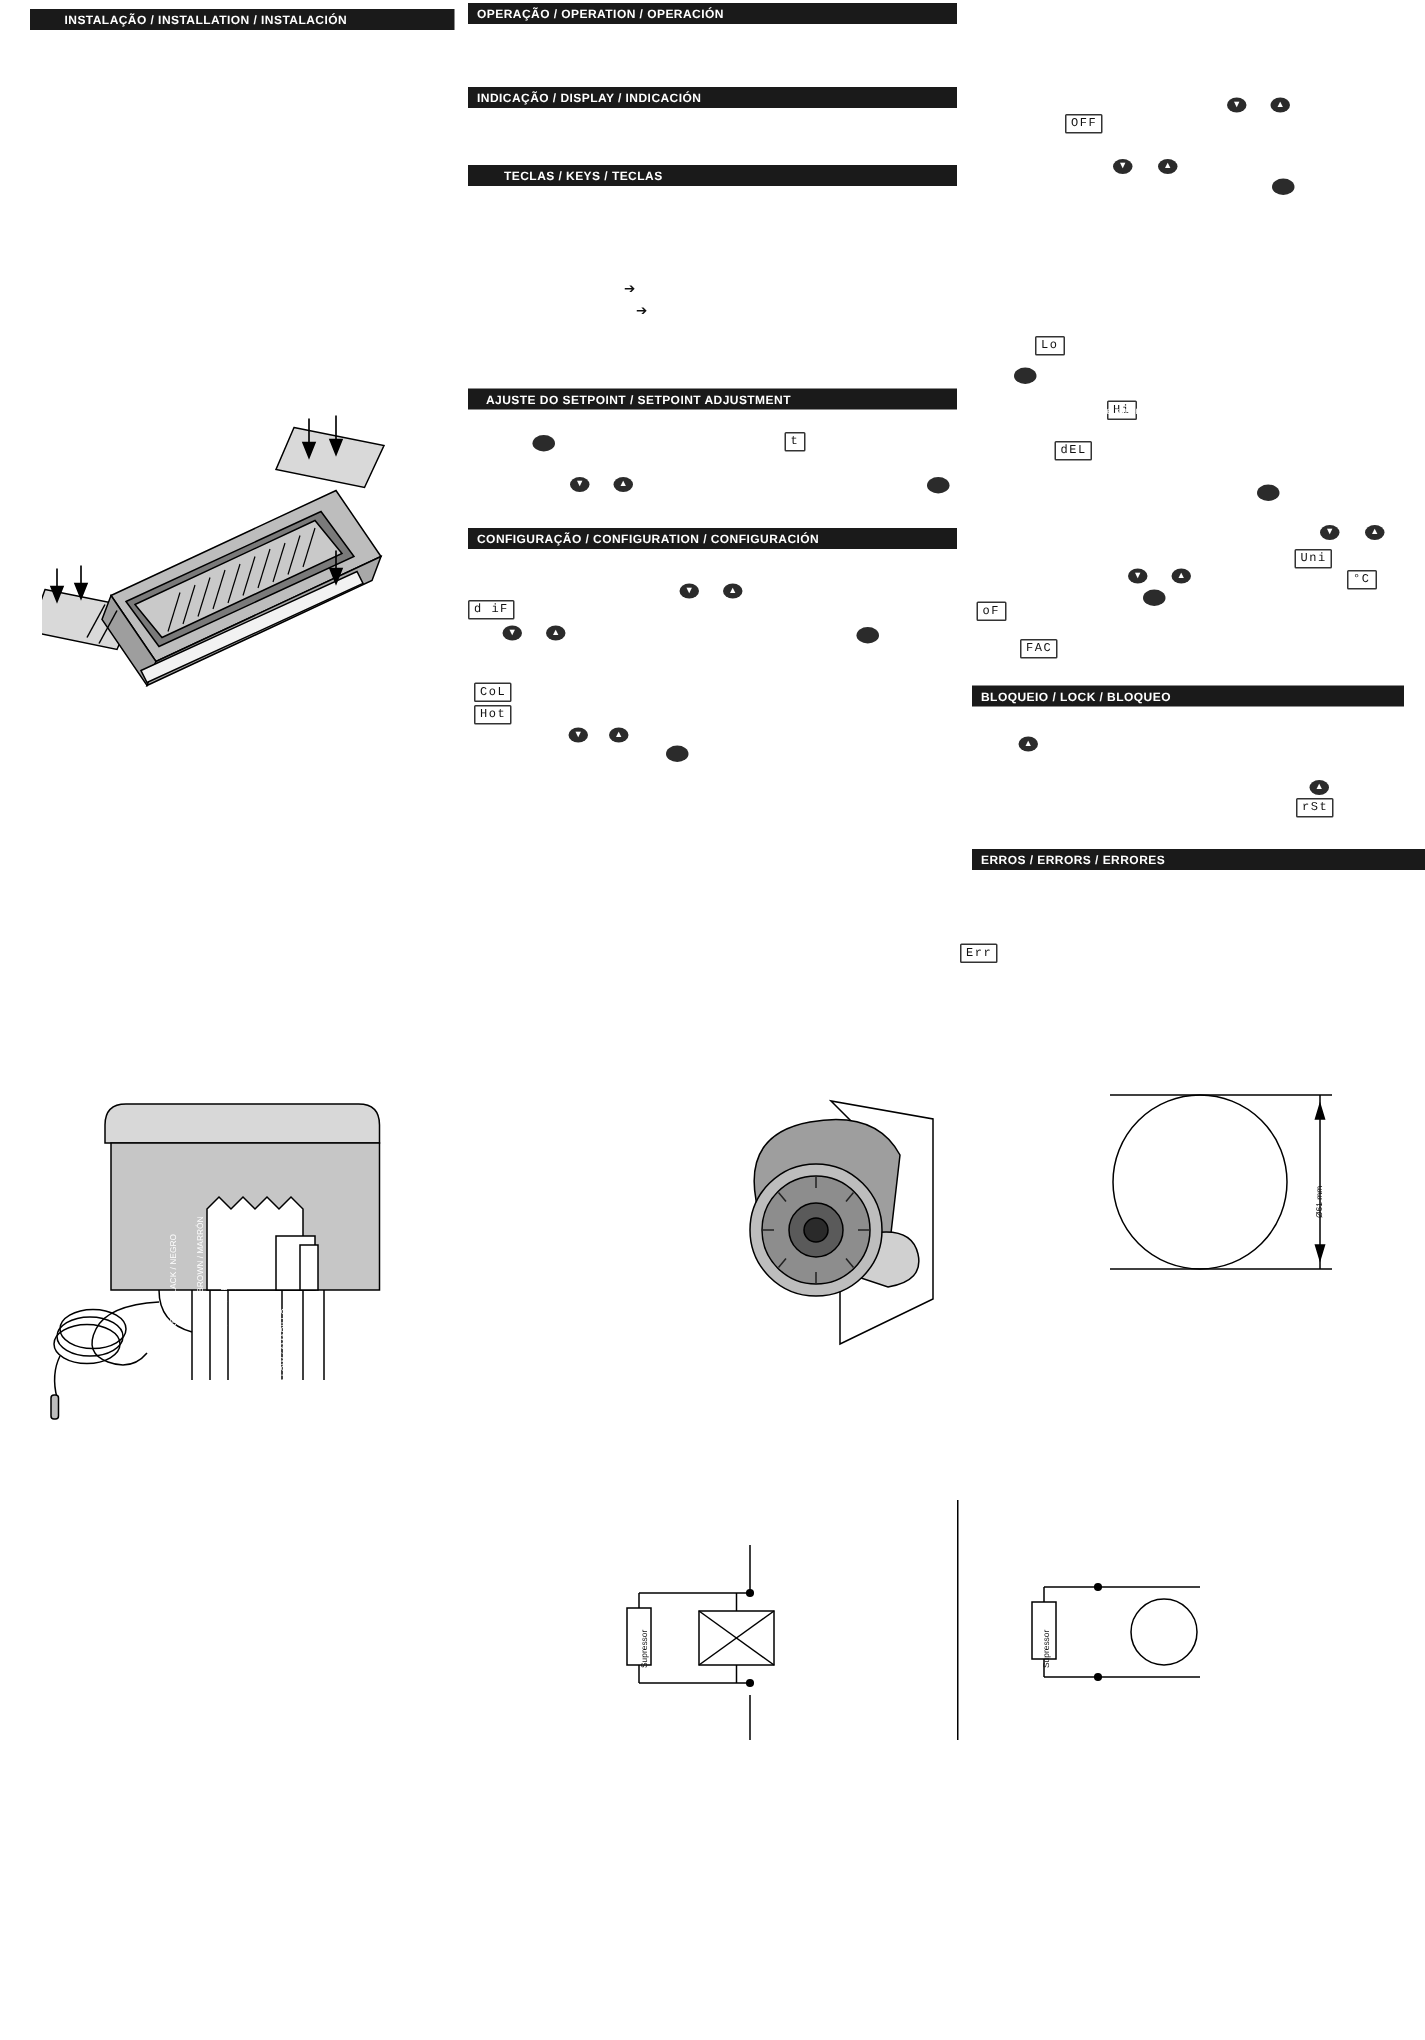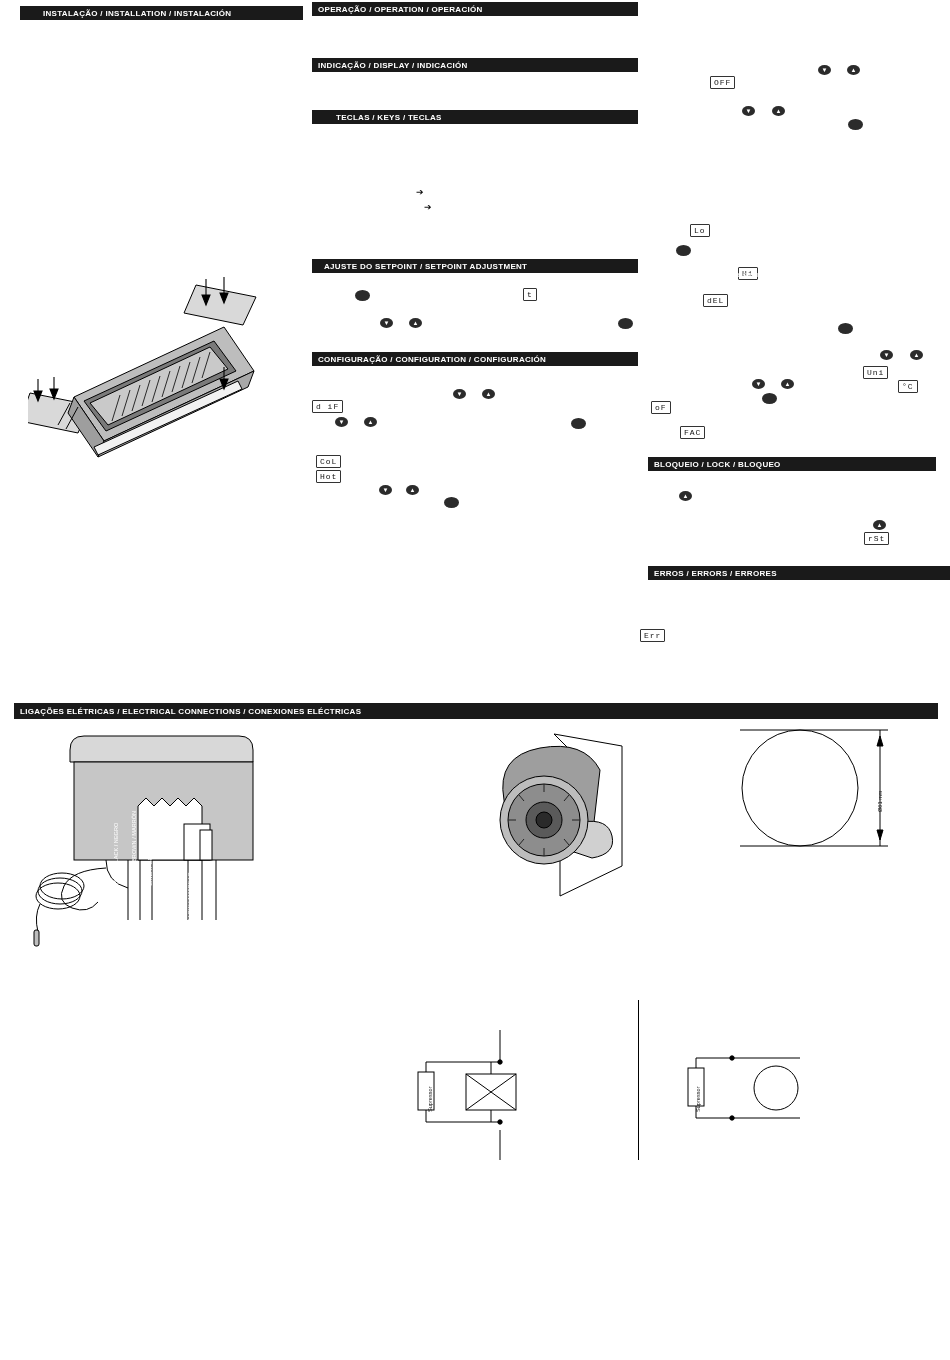--- a/index.html
+++ b/index.html
@@ -288,23 +288,20 @@
     <span>ERROS / ERRORS / ERRORES</span>
   </div>
 
   <div class="lcd" style="left:640px;top:629px;">
     <span>Err</span>
   </div>
   <div class="txt" style="left:684px;top:600px;width:246px;color:#fff;">
     <span>Indicação de sensor em curto-circuito, aberto ou fora da faixa de medição. Verificar a conexão do sensor.</span>
   </div>
 
-  <div class="bar tall" style="left:14px;top:703px;width:924px;">
-    <span>LIGAÇÕES ELÉTRICAS / ELECTRICAL CONNECTIONS / CONEXIONES ELÉCTRICAS</span>
-  </div>
 
   <div class="drawing" style="left:20px;top:728px;width:300px;height:240px;">
     <svg width="300" height="240" viewBox="0 0 300 240">
       <g stroke="#000" stroke-width="1" fill="none">
 
         <path d="M50 22 q0 -14 14 -14 h155 q14 0 14 14 v12 h-183 z" fill="#d8d8d8"></path>
 
         <rect x="54" y="34" width="179" height="98" fill="#c6c6c6"></rect>
 
         <path d="M118 78 l8 -8 l8 8 l8 -8 l8 8 l8 -8 l8 8 l8 -8 l8 8 l0 54 l-64 0 z" fill="#ffffff"></path>

